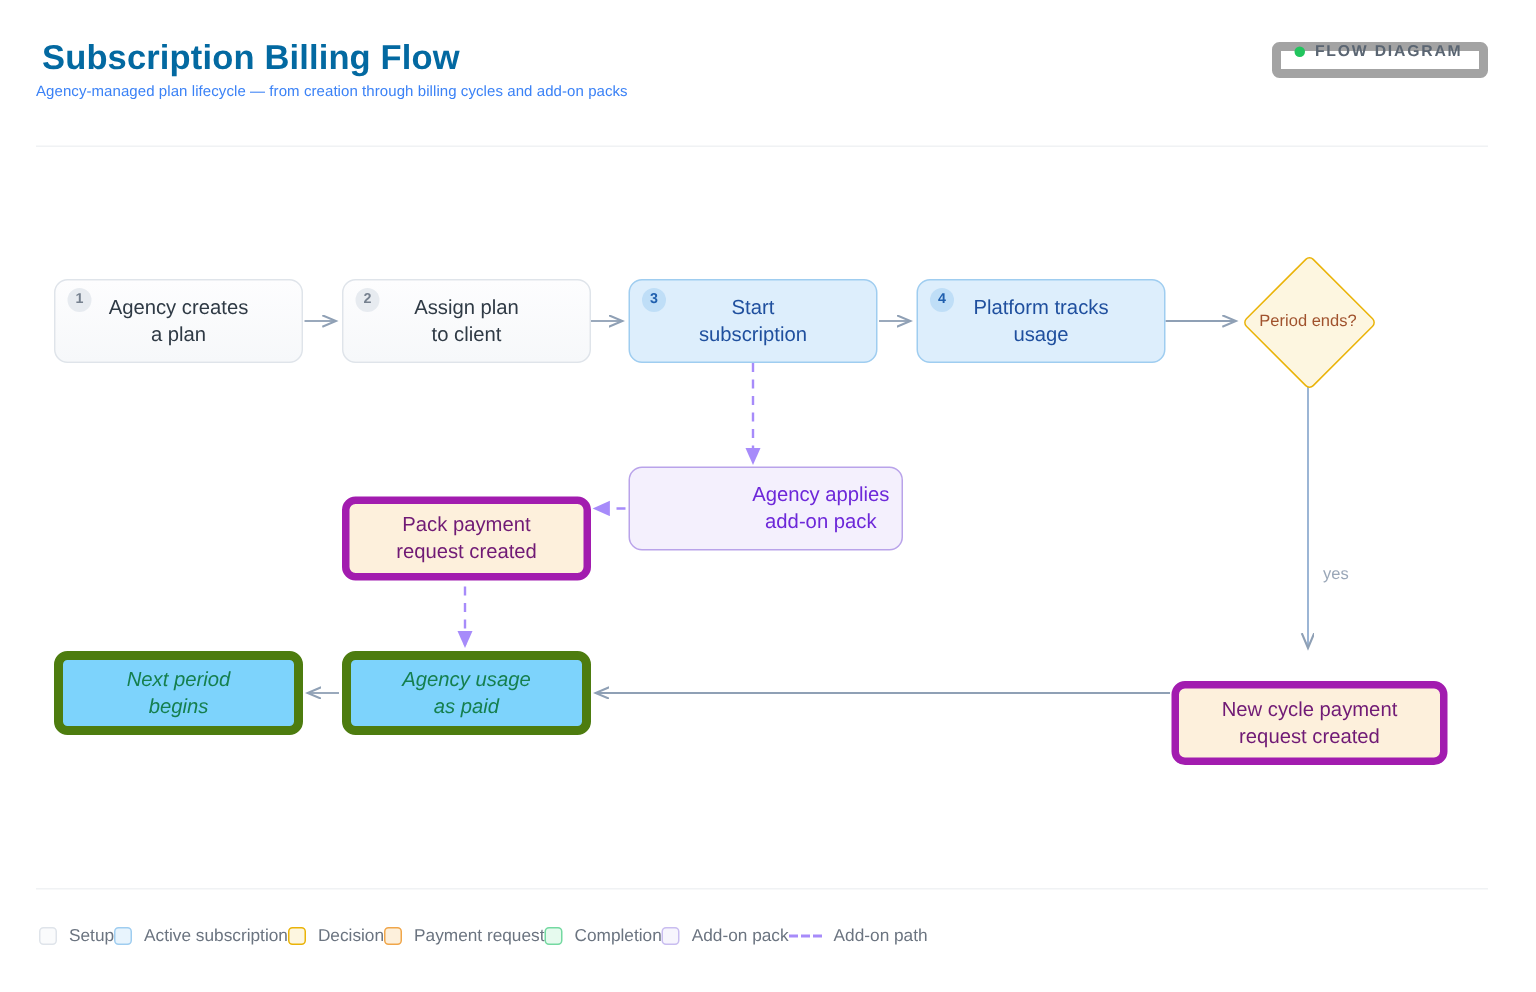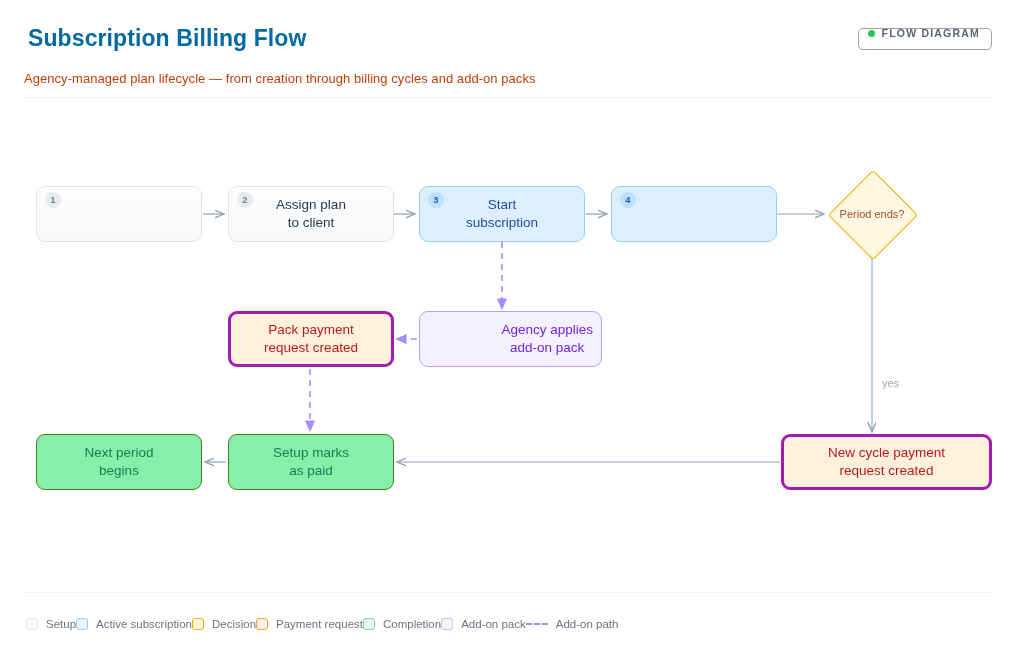--- a/index.html
+++ b/index.html
@@ -32,32 +32,32 @@
   }
   .title {
     font-size: 23px;
     font-weight: 600;
     color: #0369a1;
     letter-spacing: 0.1px;
     margin: 4px;
     line-height: 24px;
   }
   .subtitle {
-    font-size: 13px;
-    color: #c2410c;
-    margin: 21px 0 0 0;
+    font-size: 10px;
+    color: #3b82f6;
+    margin: 4px 0 0 0;
     line-height: 16px;
     letter-spacing: 0.05px;
   }
 
   .badge {
     position: absolute;
     right: 0;
     top: 6px;
-    border: 1px solid #a3a3a3;
+    border: 6px solid #a3a3a3;
     border-radius: 5px;
     background: #ffffff;
     height: 22px;
     padding: 0 11px 12px 9px;
     display: flex;
     align-items: center;
     gap: 7px;
     box-sizing: border-box;
   }
   .badge-dot {
@@ -121,32 +121,34 @@
     border: 1px solid #dfe4ea;
     color: #2f3a45;
   }
   .n-active {
     background: #ddeefc;
     border: 1px solid #9fcdf0;
     color: #1f4f9e;
   }
   .n-payment {
     background: #fdf0dc;
-    border: 3px solid #a21caf;
-    color: #b91c1c;
+    border: 5px solid #a21caf;
+    color: #701a75;
+    margin-top: 20px;
   }
   .n-addon {
     background: #f4f0fd;
     border: 1px solid #b9a3ea;
     color: #6d28d9;
   }
   .n-done {
-    background: #86efac;
-    border: 1px solid #4d7c0f;
+    background: #7dd3fc;
+    border: 6px solid #4d7c0f;
     color: #157f4e;
+    font-style: italic;
   }
 
   .num-badge {
     position: absolute;
     left: 8px;
     top: 5px;
     width: 16px;
     height: 16px;
     border-radius: 50%;
     font-size: 9.5px;
@@ -270,55 +272,63 @@
 
       <path d="M502,242 L502,308" fill="none" stroke="#a78bfa" stroke-width="1.6" stroke-dasharray="6 5" marker-end="url(#ar-purple)"></path>
 
       <path d="M417,339 L397,339" fill="none" stroke="#a78bfa" stroke-width="1.6" stroke-dasharray="6 5" marker-end="url(#ar-purple)"></path>
 
       <path d="M310,369 L310,430" fill="none" stroke="#a78bfa" stroke-width="1.6" stroke-dasharray="6 5" marker-end="url(#ar-purple)"></path>
     </svg>
 
     <div class="node n-setup" style="left:36px; top:186px; width:166px; height:56px;">
       <div class="num-badge nb-setup">1</div>
+      <div>
+        <span>Agency creates</span>
+        <span>a plan</span>
+      </div>
     </div>
 
     <div class="node n-setup" style="left:228px; top:186px; width:166px; height:56px;">
       <div class="num-badge nb-setup">2</div>
       <div>
         <span>Assign plan</span>
         <span>to client</span>
       </div>
     </div>
 
     <div class="node n-active" style="left:419px; top:186px; width:166px; height:56px;">
       <div class="num-badge nb-active">3</div>
       <div>
         <span>Start</span>
         <span>subscription</span>
       </div>
     </div>
 
     <div class="node n-active" style="left:611px; top:186px; width:166px; height:56px;">
       <div class="num-badge nb-active">4</div>
+      <div>
+        <span>Platform tracks</span>
+        <span>usage</span>
+      </div>
     </div>
 
     <div class="diamond-wrap" style="left:825px; top:171px;">
       <div class="diamond-shape"></div>
       <div class="diamond-label">
         <div>
           <span>Period</span>
           <span>ends?</span>
         </div>
       </div>
     </div>
 
     <div class="edge-label" style="left:882px; top:336px;margin-top:41px;">yes</div>
 
-    <div class="node n-payment" style="left:781px; top:434px; width:211px; height:56px;">
+    <div class="node n-payment" style="left:781px; top:434px; width:184px; height:56px;">
       <div>
         <span>New cycle payment</span>
         <span>request created</span>
       </div>
     </div>
 
     <div class="node n-addon" style="left:419px; top:311px; width:183px; height:56px;justify-content:flex-end;">
       <div>
         <span>Agency applies</span>
         <span>add-on pack</span>
@@ -327,21 +337,21 @@
 
     <div class="node n-payment" style="left:228px; top:311px; width:166px; height:56px;">
       <div>
         <span>Pack payment</span>
         <span>request created</span>
       </div>
     </div>
 
     <div class="node n-done" style="left:228px; top:434px; width:166px; height:56px;">
       <div>
-        <span>Setup marks</span>
+        <span>Agency usage</span>
         <span>as paid</span>
       </div>
     </div>
 
     <div class="node n-done" style="left:36px; top:434px; width:166px; height:56px;">
       <div>
         <span>Next period</span>
         <span>begins</span>
       </div>
     </div>

